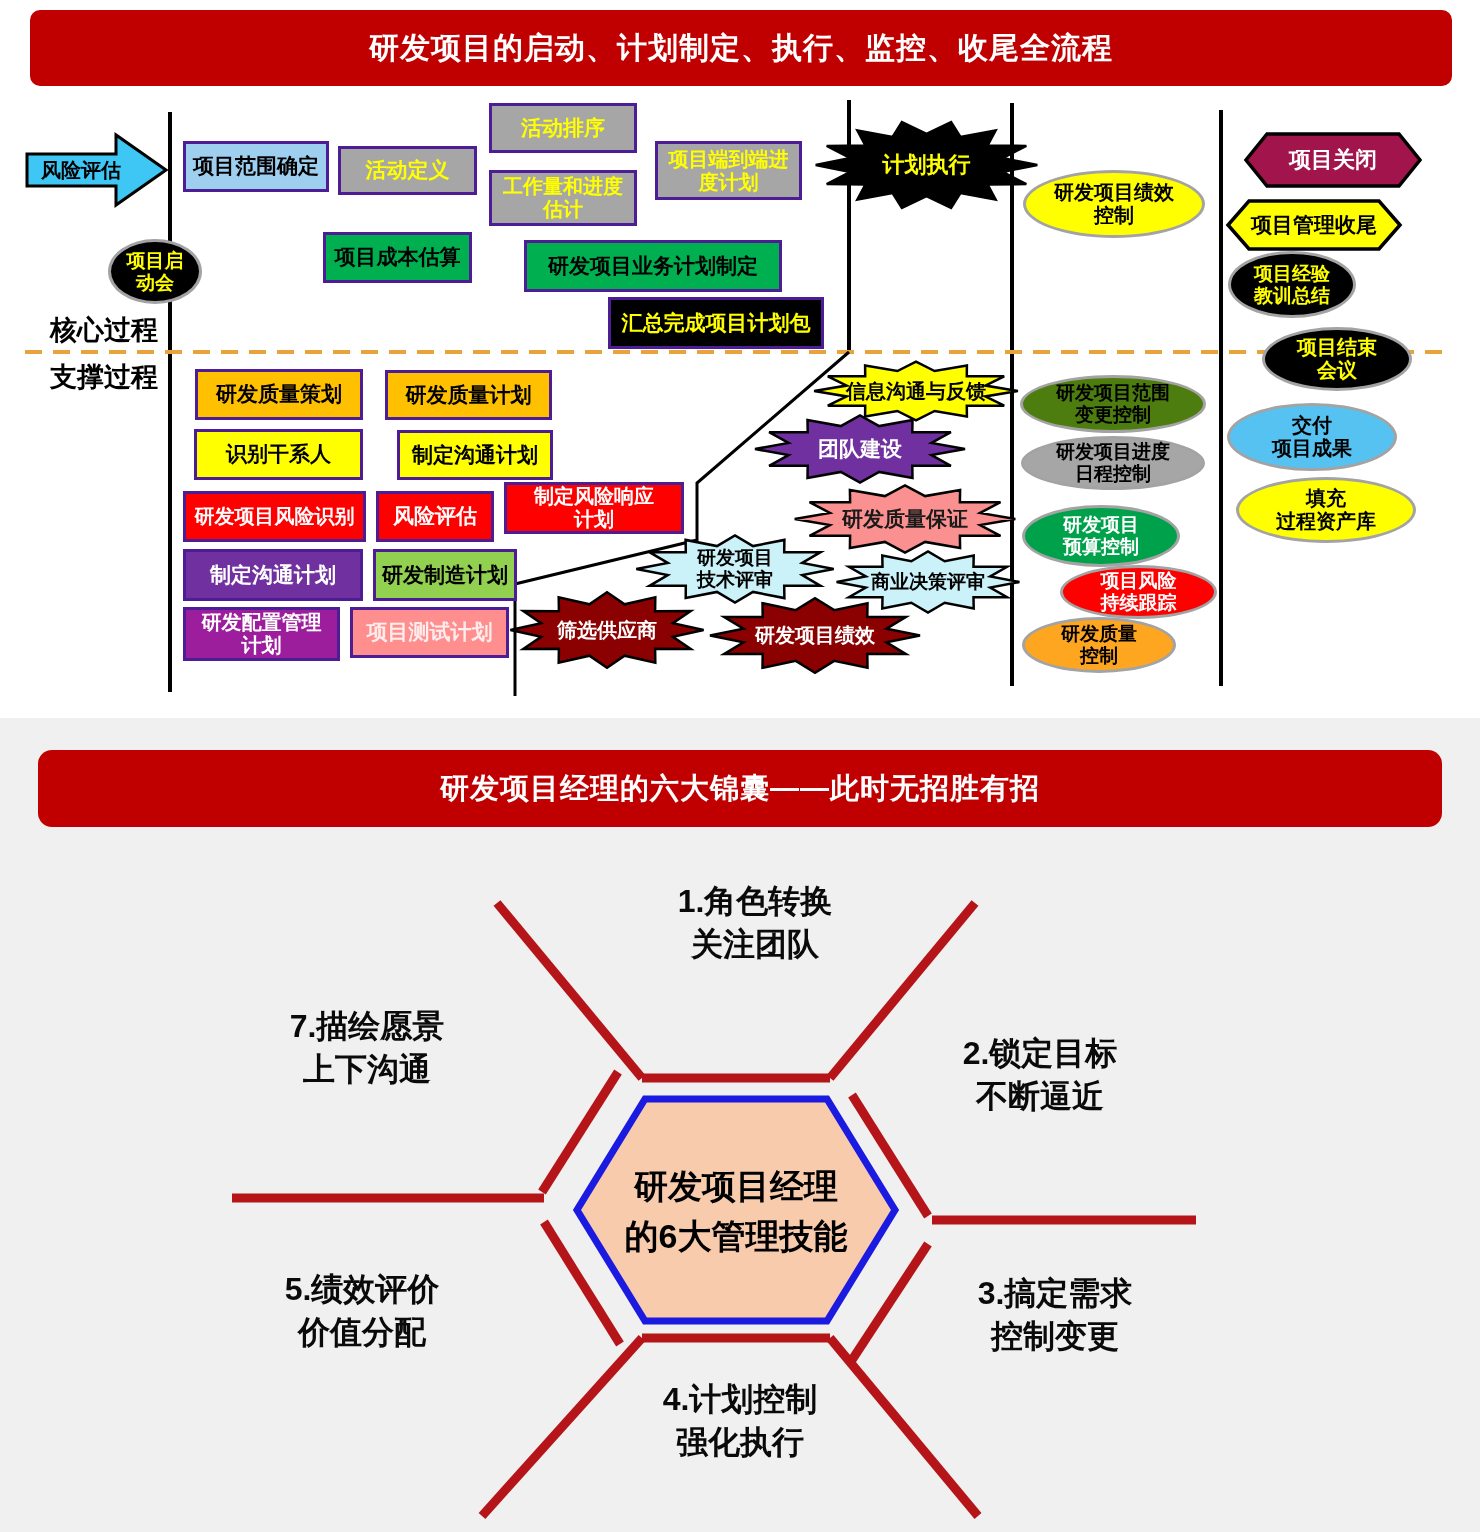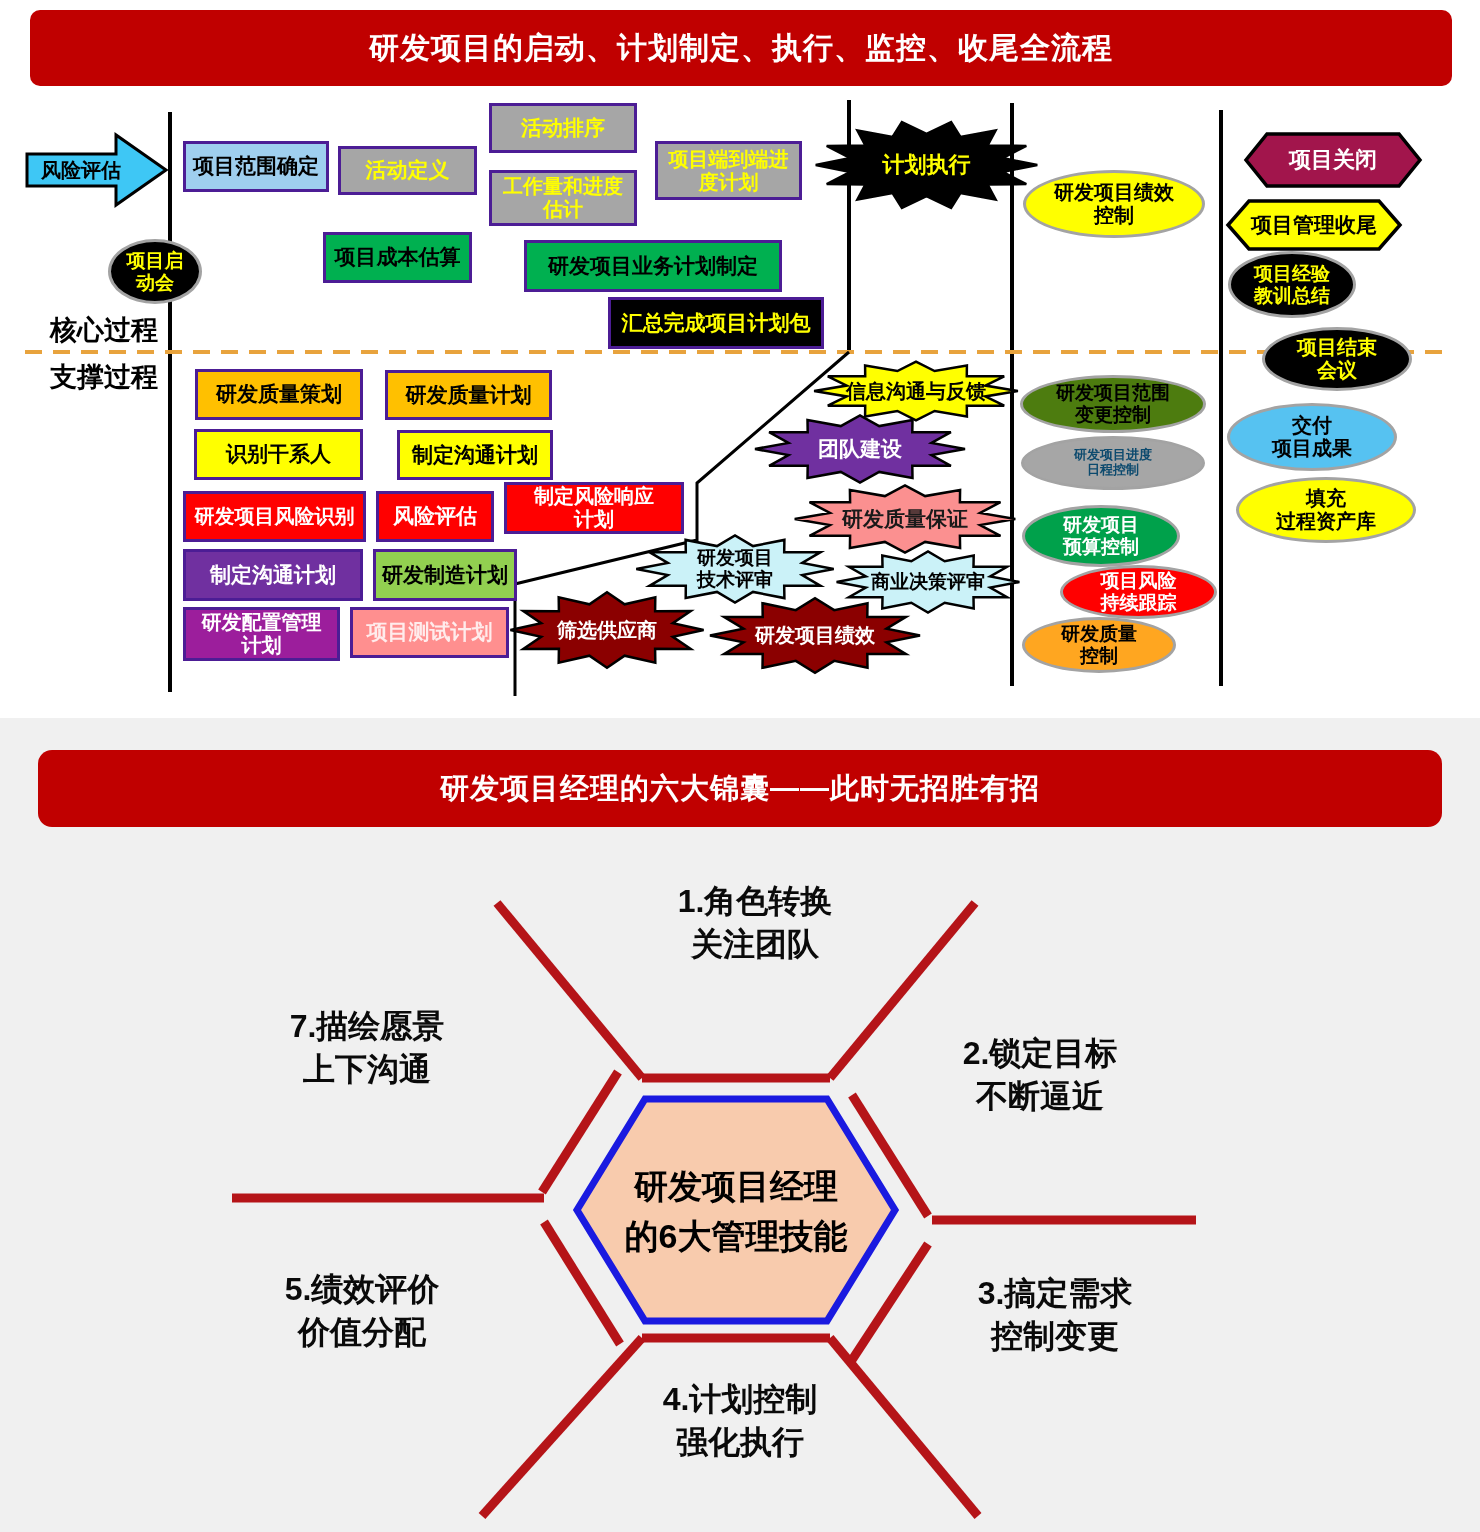--- a/index.html
+++ b/index.html
@@ -162,21 +162,21 @@
   <span>筛选供应商</span>
 </div>
 <div class="n burst" style="left:712px;top:597px;width:206px;height:77px;color:#fff;font-size:20px"><svg width="206" height="77" viewBox="0 0 206 77" style="position: absolute; left: 0px; top: 0px; z-index: 0; overflow: visible;">
       <polygon points="208.0,38.5 174.5,45.3 193.9,57.1 155.3,57.1 155.5,70.8 122.2,63.9 103.0,75.8 83.8,63.9 50.5,70.8 50.7,57.1 12.1,57.1 31.5,45.3 -2.0,38.5 31.5,31.7 12.1,19.9 50.7,19.9 50.5,6.2 83.8,13.1 103.0,1.2 122.2,13.1 155.5,6.2 155.3,19.9 193.9,19.9 174.5,31.7" fill="#8B0000" stroke="#000" stroke-width="2.5"></polygon>
     </svg>
   <span>研发项目绩效</span>
 </div>
 
 <div class="n ell" style="left:1020px;top:375px;width:186px;height:58px;background:#4d7c0f;color:#000;font-size:19px">研发项目范围
 变更控制</div>
-<div class="n ell" style="left:1021px;top:436px;width:184px;height:54px;background:#A6A6A6;color:#0c4a6e;font-size:13px">研发项目进度
+<div class="n ell" style="left:1021px;top:436px;width:184px;height:54px;background:#A6A6A6;color:#000000;font-size:19px">研发项目进度
 日程控制</div>
 <div class="n ell" style="left:1022px;top:505px;width:158px;height:62px;background:#00A14B;color:#fff;font-size:19px">研发项目
 预算控制</div>
 <div class="n ell" style="left:1060px;top:565px;width:157px;height:54px;background:#FF0000;color:#fff;font-size:19px">项目风险
 持续跟踪</div>
 <div class="n ell" style="left:1022px;top:617px;width:154px;height:56px;background:#FFA620;color:#000;font-size:19px">研发质量
 控制</div>
 <div class="n ell" style="left:1227px;top:403px;width:170px;height:68px;background:#56C2F1;color:#000;font-size:20px">交付
 项目成果</div>
 <div class="n ell" style="left:1236px;top:477px;width:180px;height:66px;background:#FFFF00;color:#000;font-size:20px">填充

